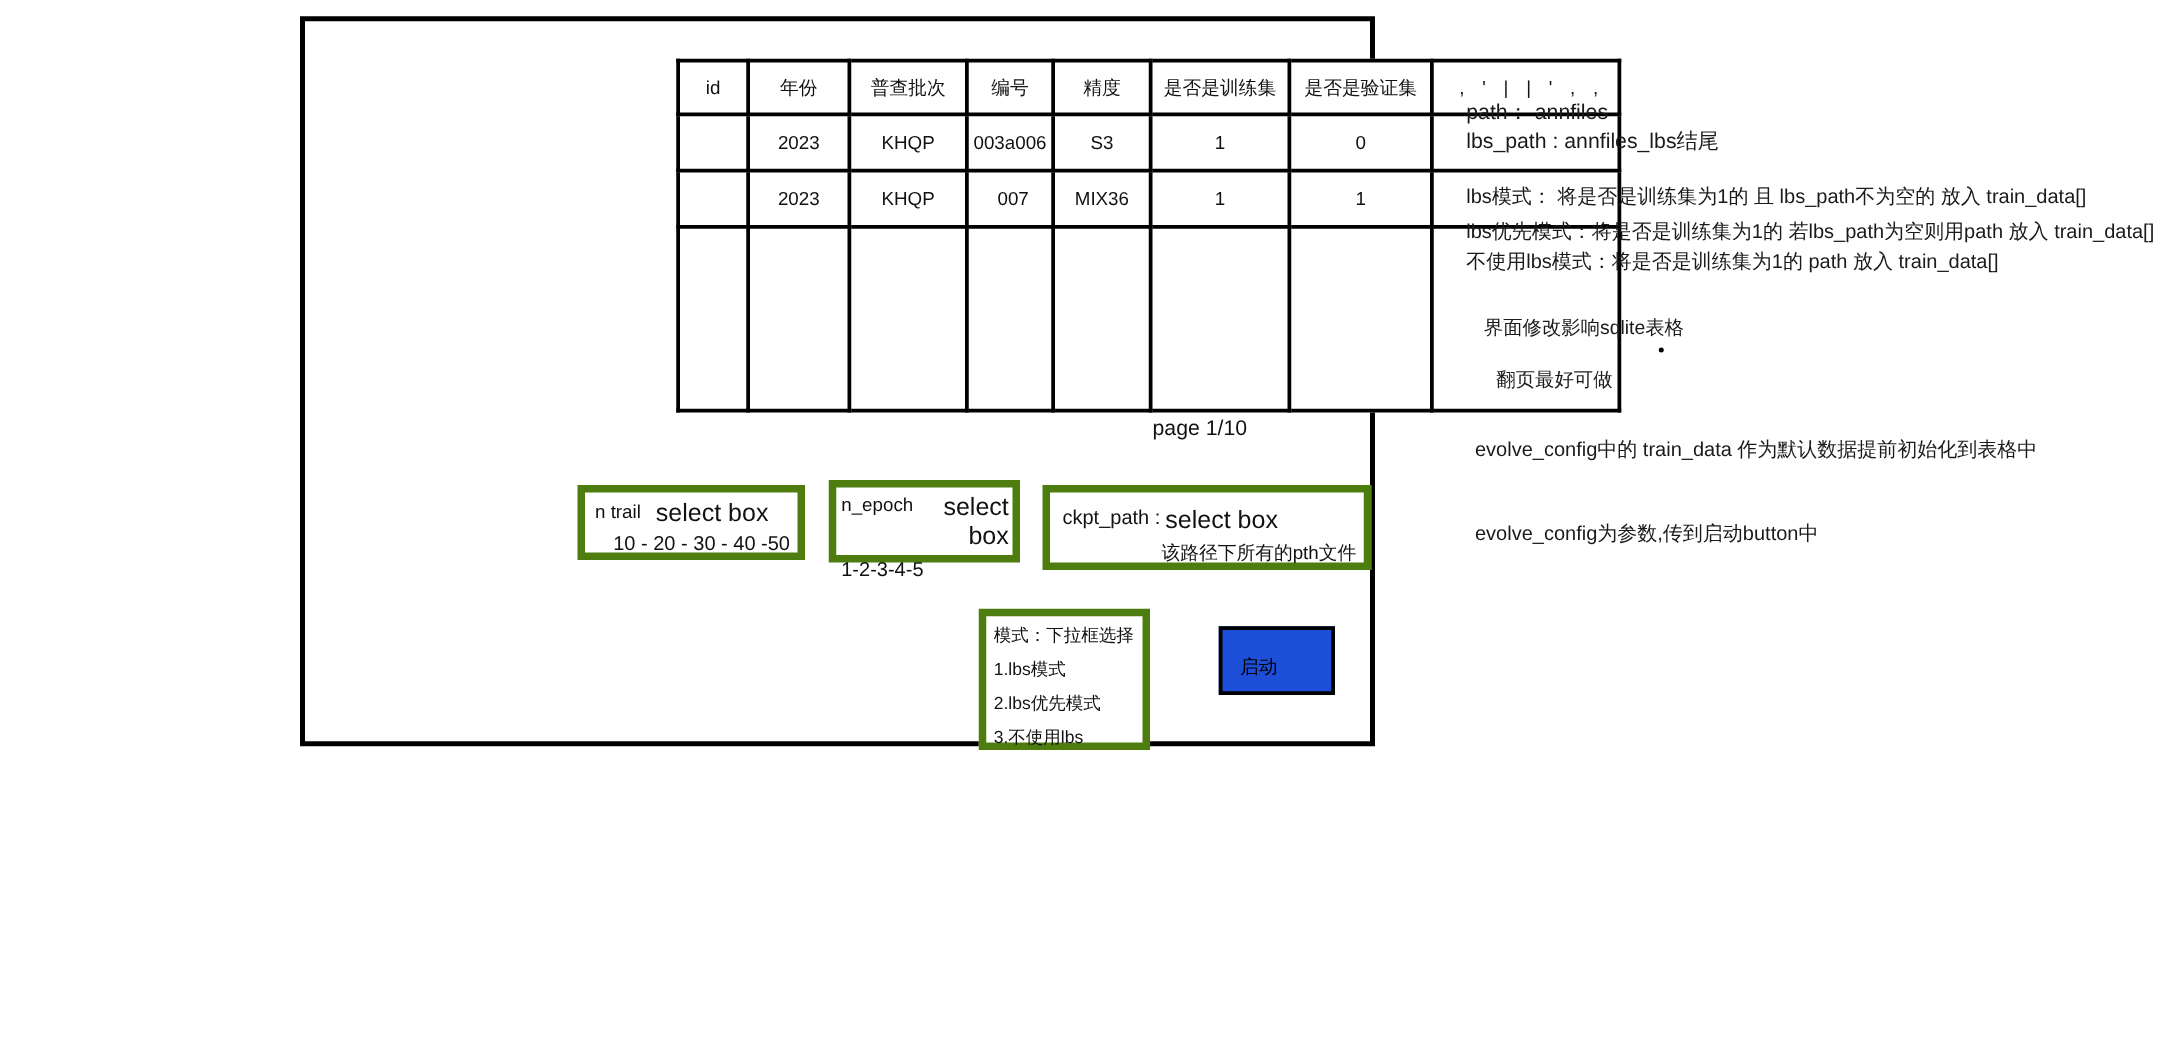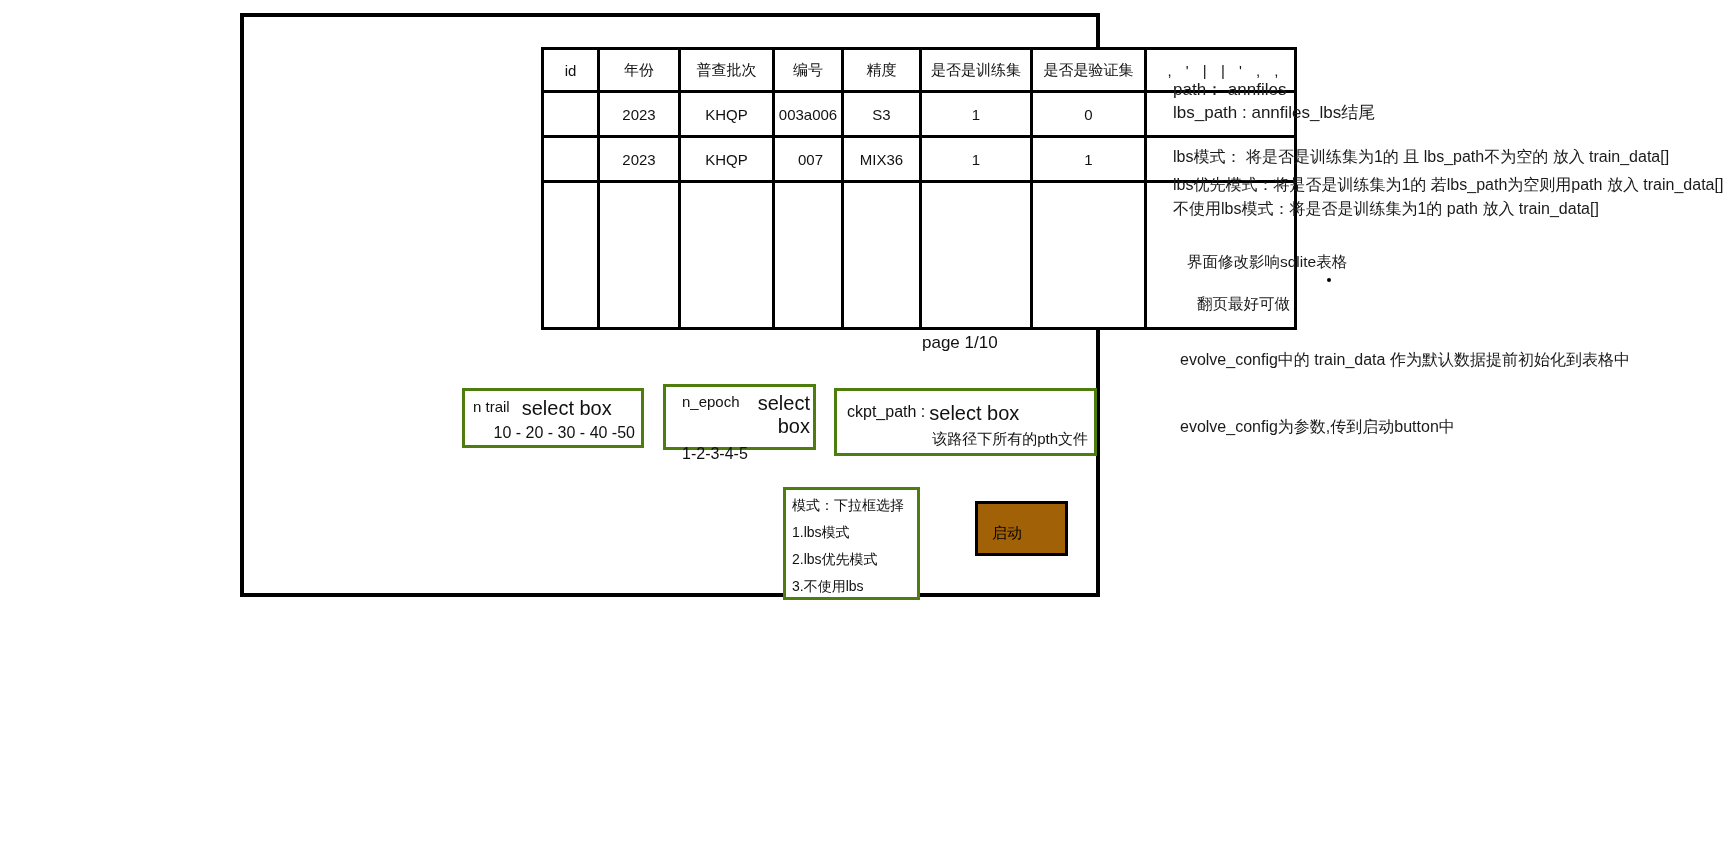--- a/index.html
+++ b/index.html
@@ -42,38 +42,38 @@
     position:relative; margin-top:8px; width:140px; height:6px;
     background:#e81f27; border-radius:3px;
   }
   .slider-thumb {
     position:absolute; left:45%; top:50%; transform:translate(-50%,-50%);
     width:15px; height:15px; border-radius:50%; background:#e81f27;
   }
   .slider-scale { display:flex; justify-content:space-between; margin-top:8px; font-size:17px; }
 
   
-  .sbox { border:3px solid #4d7c0f; background:#fff; }
+  .sbox { border:6px solid #4d7c0f; background:#fff; }
   .ntrail-box { left:458px; top:384px; width:182px; height:60px; padding:3px 4px 0 8px; }
-  .nepoch-box { left:659px; top:380px; width:153px; height:66px; padding:2px 3px 0 16px; }
+  .nepoch-box { left:659px; top:380px; width:153px; height:66px; padding:2px 3px 0 4px; }
   .ckpt-box   { left:830px; top:384px; width:263px; height:68px; padding:8px 6px 0 10px; }
   .box-line1 { display:flex; align-items:baseline; }
   .box-key   { font-size:15px; }
   .box-type  { font-size:20px; margin-left:12px; position:relative; top:3px;text-align:right; }
   .ntrail-opts { font-size:16px; text-align:right; margin-top:7px; padding-right:2px; }
   .nepoch-opts { font-size:16px; text-align:left; margin-top:10px; }
   .ckpt-note   { font-size:15px; text-align:right; margin-top:8px; }
 
   .mode-box { left:779px; top:483px; width:137px; height:113px; padding:7px 0 0 6px; }
   .mode-title { font-size:14px; }
   .mode-opt   { font-size:14px; margin-top:9px; }
 
   .start-btn {
     left:975px; top:497px; width:93px; height:55px;
-    border:3px solid #000; background:#a16207; text-align:left;
+    border:3px solid #000; background:#1d4ed8; text-align:left;
     font-size:15px; padding:9px 1px 0 14px; cursor:pointer;
     font-family:"Liberation Sans", sans-serif;
   }
 
   
   .note { color:#1a1a1a; white-space:nowrap; }
   .n-path   { left:1173px; top:78px;  font-size:17px; }
   .n-lbs    { left:1173px; top:101px; font-size:17px; }
   .n-mode1  { left:1173px; top:147px; font-size:16px; }
   .n-mode2  { left:1173px; top:175px; font-size:16px; }

